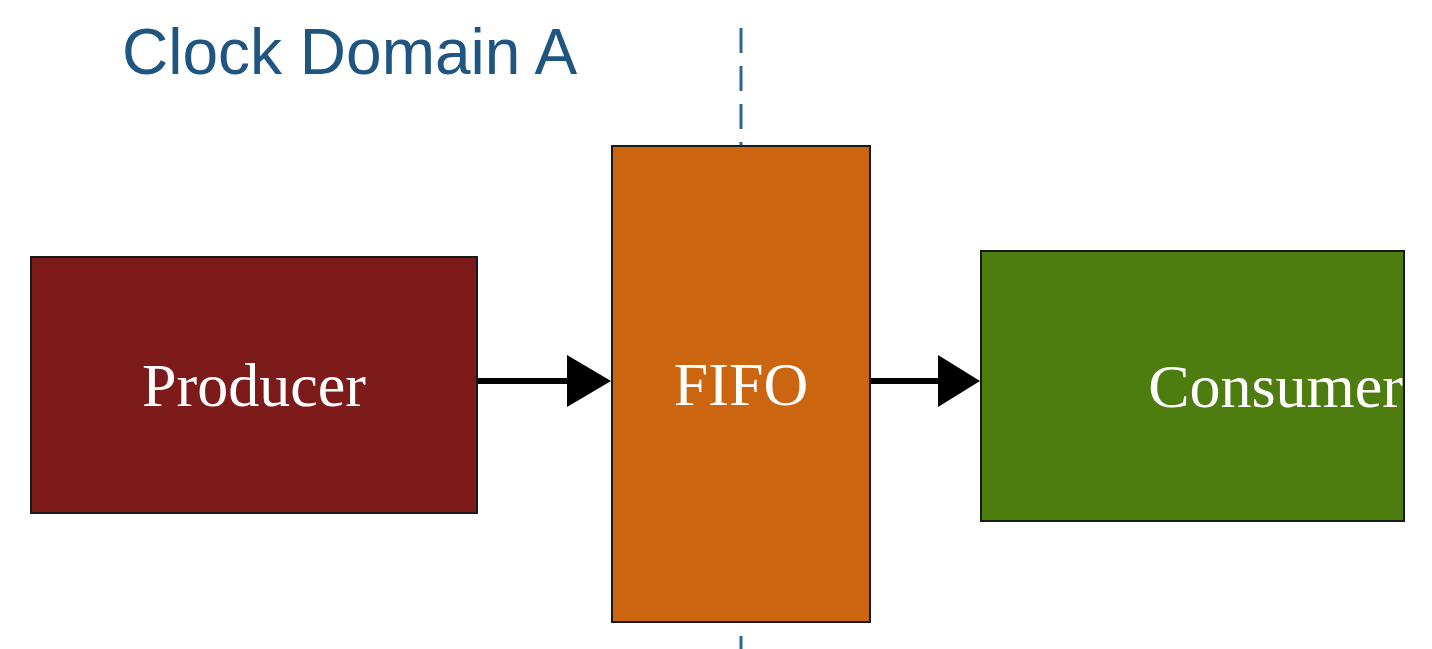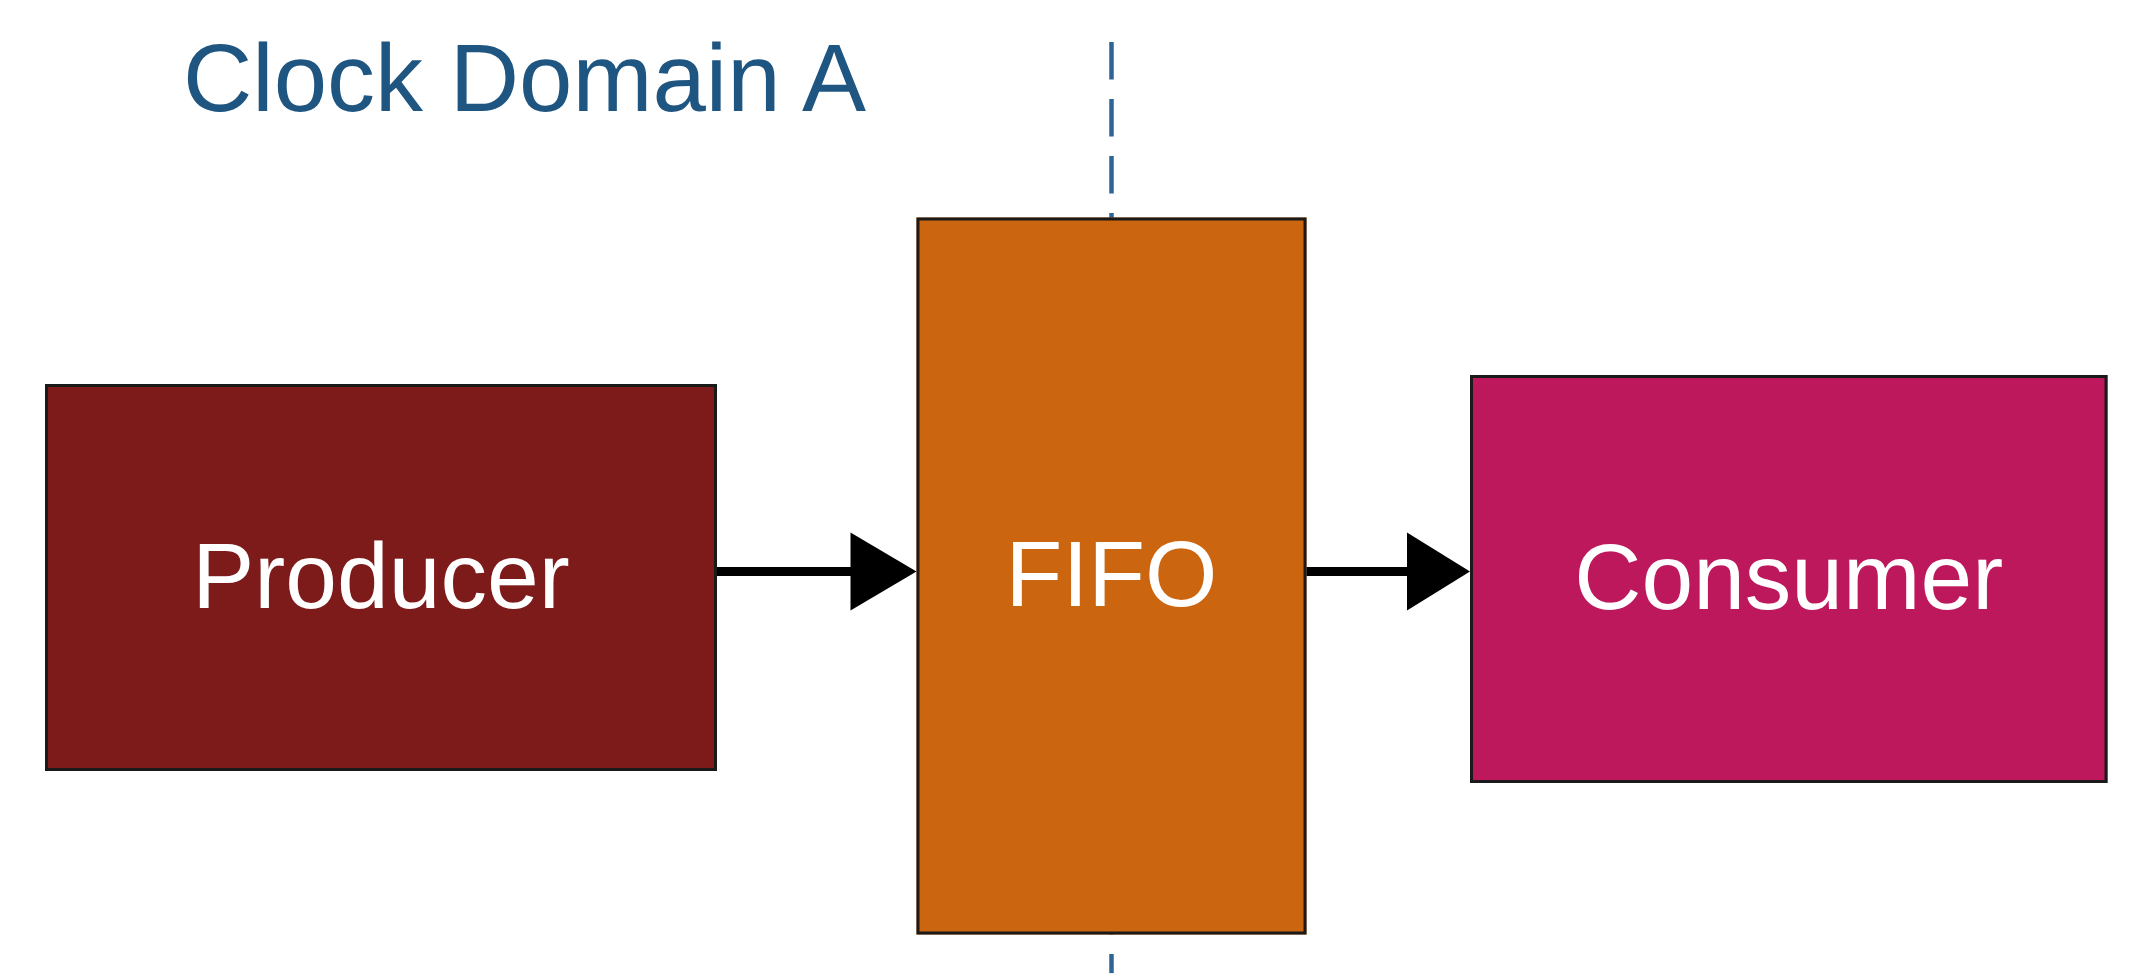--- a/index.html
+++ b/index.html
@@ -33,21 +33,21 @@
   .block {
     position: absolute;
     box-sizing: border-box;
     border: 2px solid #1a1a1a;
     display: flex;
     align-items: center;
     justify-content: center;
   }
   .block-text {
     color: #ffffff;
-    font-family: Liberation Sans, sans-serif;
+    font-family: Liberation Serif, serif;
     font-size: 62px;
     line-height: 1;
     white-space: nowrap;
     font-weight: 400;
   }
 
   #producer-block {
     left: 30px;
     top: 256px;
     width: 448px;
@@ -59,21 +59,22 @@
     top: 145px;
     width: 260px;
     height: 478px;
     background: #CC650F;
   }
   #consumer-block {
     left: 980px;
     top: 250px;
     width: 425px;
     height: 272px;
-    background: #be185d;
+    background: #4d7c0f;
+    justify-content: flex-end;
   }
 
   .svg-layer {
     position: absolute;
     left: 0;
     top: 0;
     width: 1432px;
     height: 649px;
     pointer-events: none;
   }

